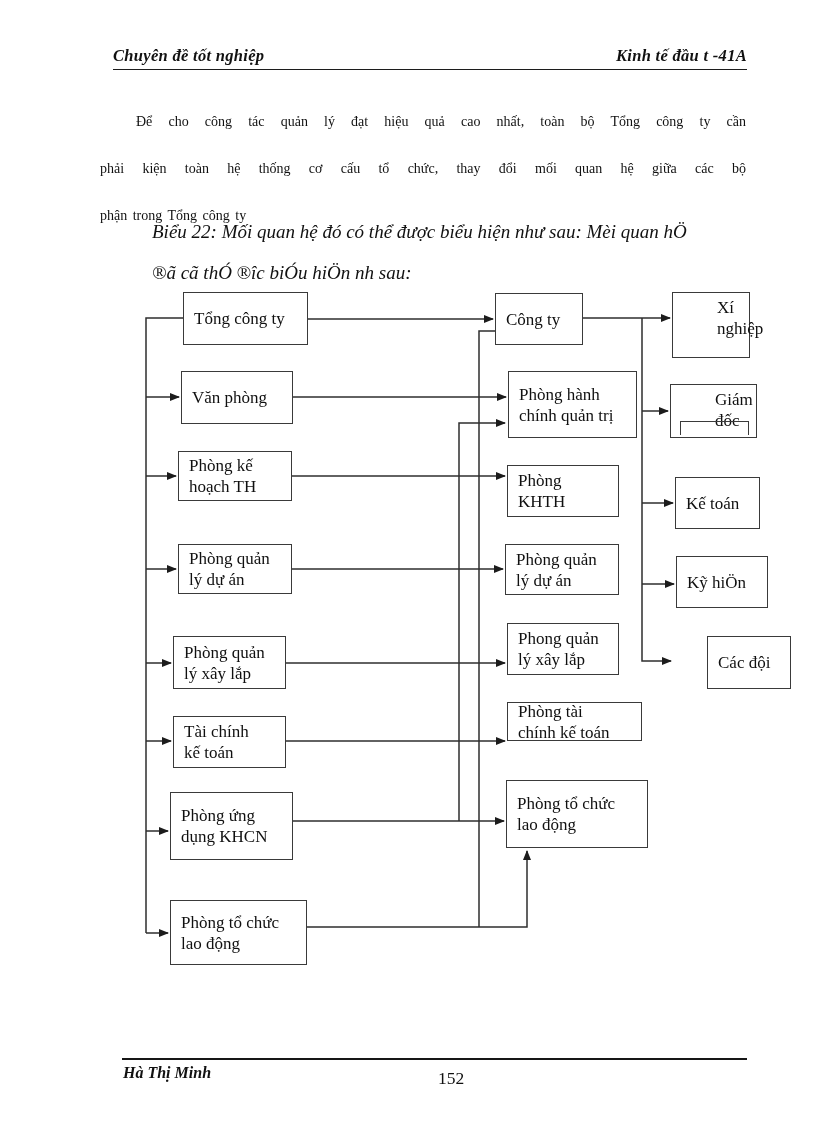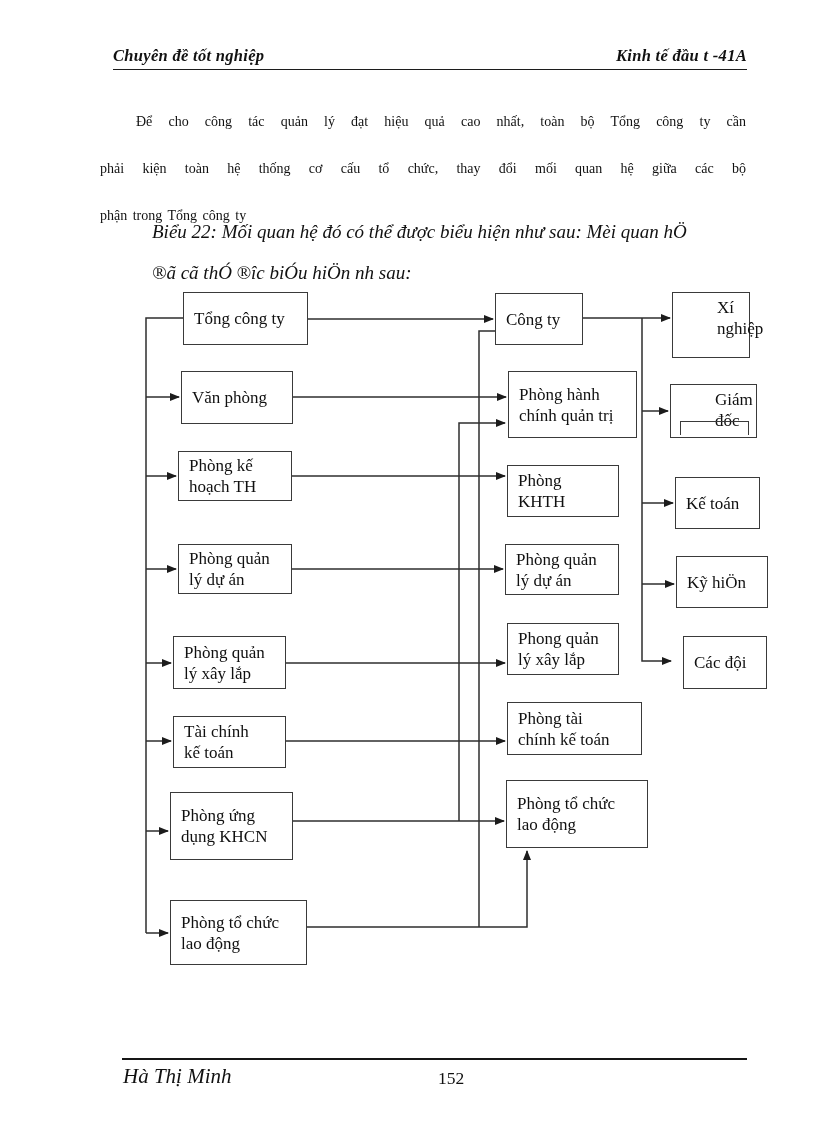--- a/index.html
+++ b/index.html
@@ -42,21 +42,21 @@
     font-size:17px;line-height:21px;color:#101010;
   }
   .box .lbl{white-space:pre-line;}
   .box.topalign{justify-content:flex-start;padding-top:4px;padding-left:44px;}
   .nested{
     position:absolute;left:9px;right:7px;bottom:2px;height:13px;
     border-top:1.5px solid #3a3a3a;border-left:1.5px solid #3a3a3a;border-right:1.5px solid #3a3a3a;
   }
   
   .footrule{position:absolute;left:122px;top:1050px;width:625px;border-top:2px solid #161616;}
-  .author{position:absolute;left:123px;top:1056px;font-style:italic;font-weight:normal;font-size:21px;}
+  .author{position:absolute;left:123px;top:1056px;font-style:italic;font-weight:bold;font-size:16px;}
   .pageno{position:absolute;left:438px;top:1060px;font-size:17.5px;}
   .botdots{position:absolute;left:0;bottom:2px;width:100%;border-bottom:3px dotted #cdeade;}
 </style>
 </head>
 <body>
 
 <div class="page">
 
   <div class="hdr">
     <span>Chuyên đề tốt nghiệp</span>
@@ -154,21 +154,21 @@
 KHTH</span>
     </div>
   <div class="box" style="left:505px;top:536px;width:114px;height:51px;">
       <span class="lbl">Phòng quản
 lý dự án</span>
     </div>
   <div class="box" style="left:507px;top:615px;width:112px;height:52px;">
       <span class="lbl">Phong quản
 lý xây lắp</span>
     </div>
-  <div class="box" style="left:507px;top:694px;width:135px;height:53px;">
+  <div class="box" style="left:507px;top:694px;width:135px;height:39px;">
       <span class="lbl">Phòng tài
 chính kế toán</span>
     </div>
   <div class="box" style="left:506px;top:772px;width:142px;height:68px;">
       <span class="lbl">Phòng tổ chức
 lao động</span>
     </div>
 
   <div class="box topalign" style="left:672px;top:284px;width:78px;height:66px;">
       <span class="lbl">Xí
@@ -178,21 +178,21 @@
     <span class="lbl">Giám
 đốc</span>
     <span class="nested"></span>
   </div>
   <div class="box" style="left:675px;top:469px;width:85px;height:52px;">
       <span class="lbl">Kế toán</span>
     </div>
   <div class="box" style="left:676px;top:548px;width:92px;height:52px;">
       <span class="lbl">Kỹ hiÖn</span>
     </div>
-  <div class="box" style="left:683px;top:628px;width:84px;height:53px;">
+  <div class="box" style="left:707px;top:628px;width:84px;height:53px;">
       <span class="lbl">Các đội</span>
     </div>
 
   <div class="footrule"></div>
   <div class="author">Hà Thị Minh</div>
   <div class="pageno">152</div>
   <div class="botdots"></div>
 
 </div>
 

